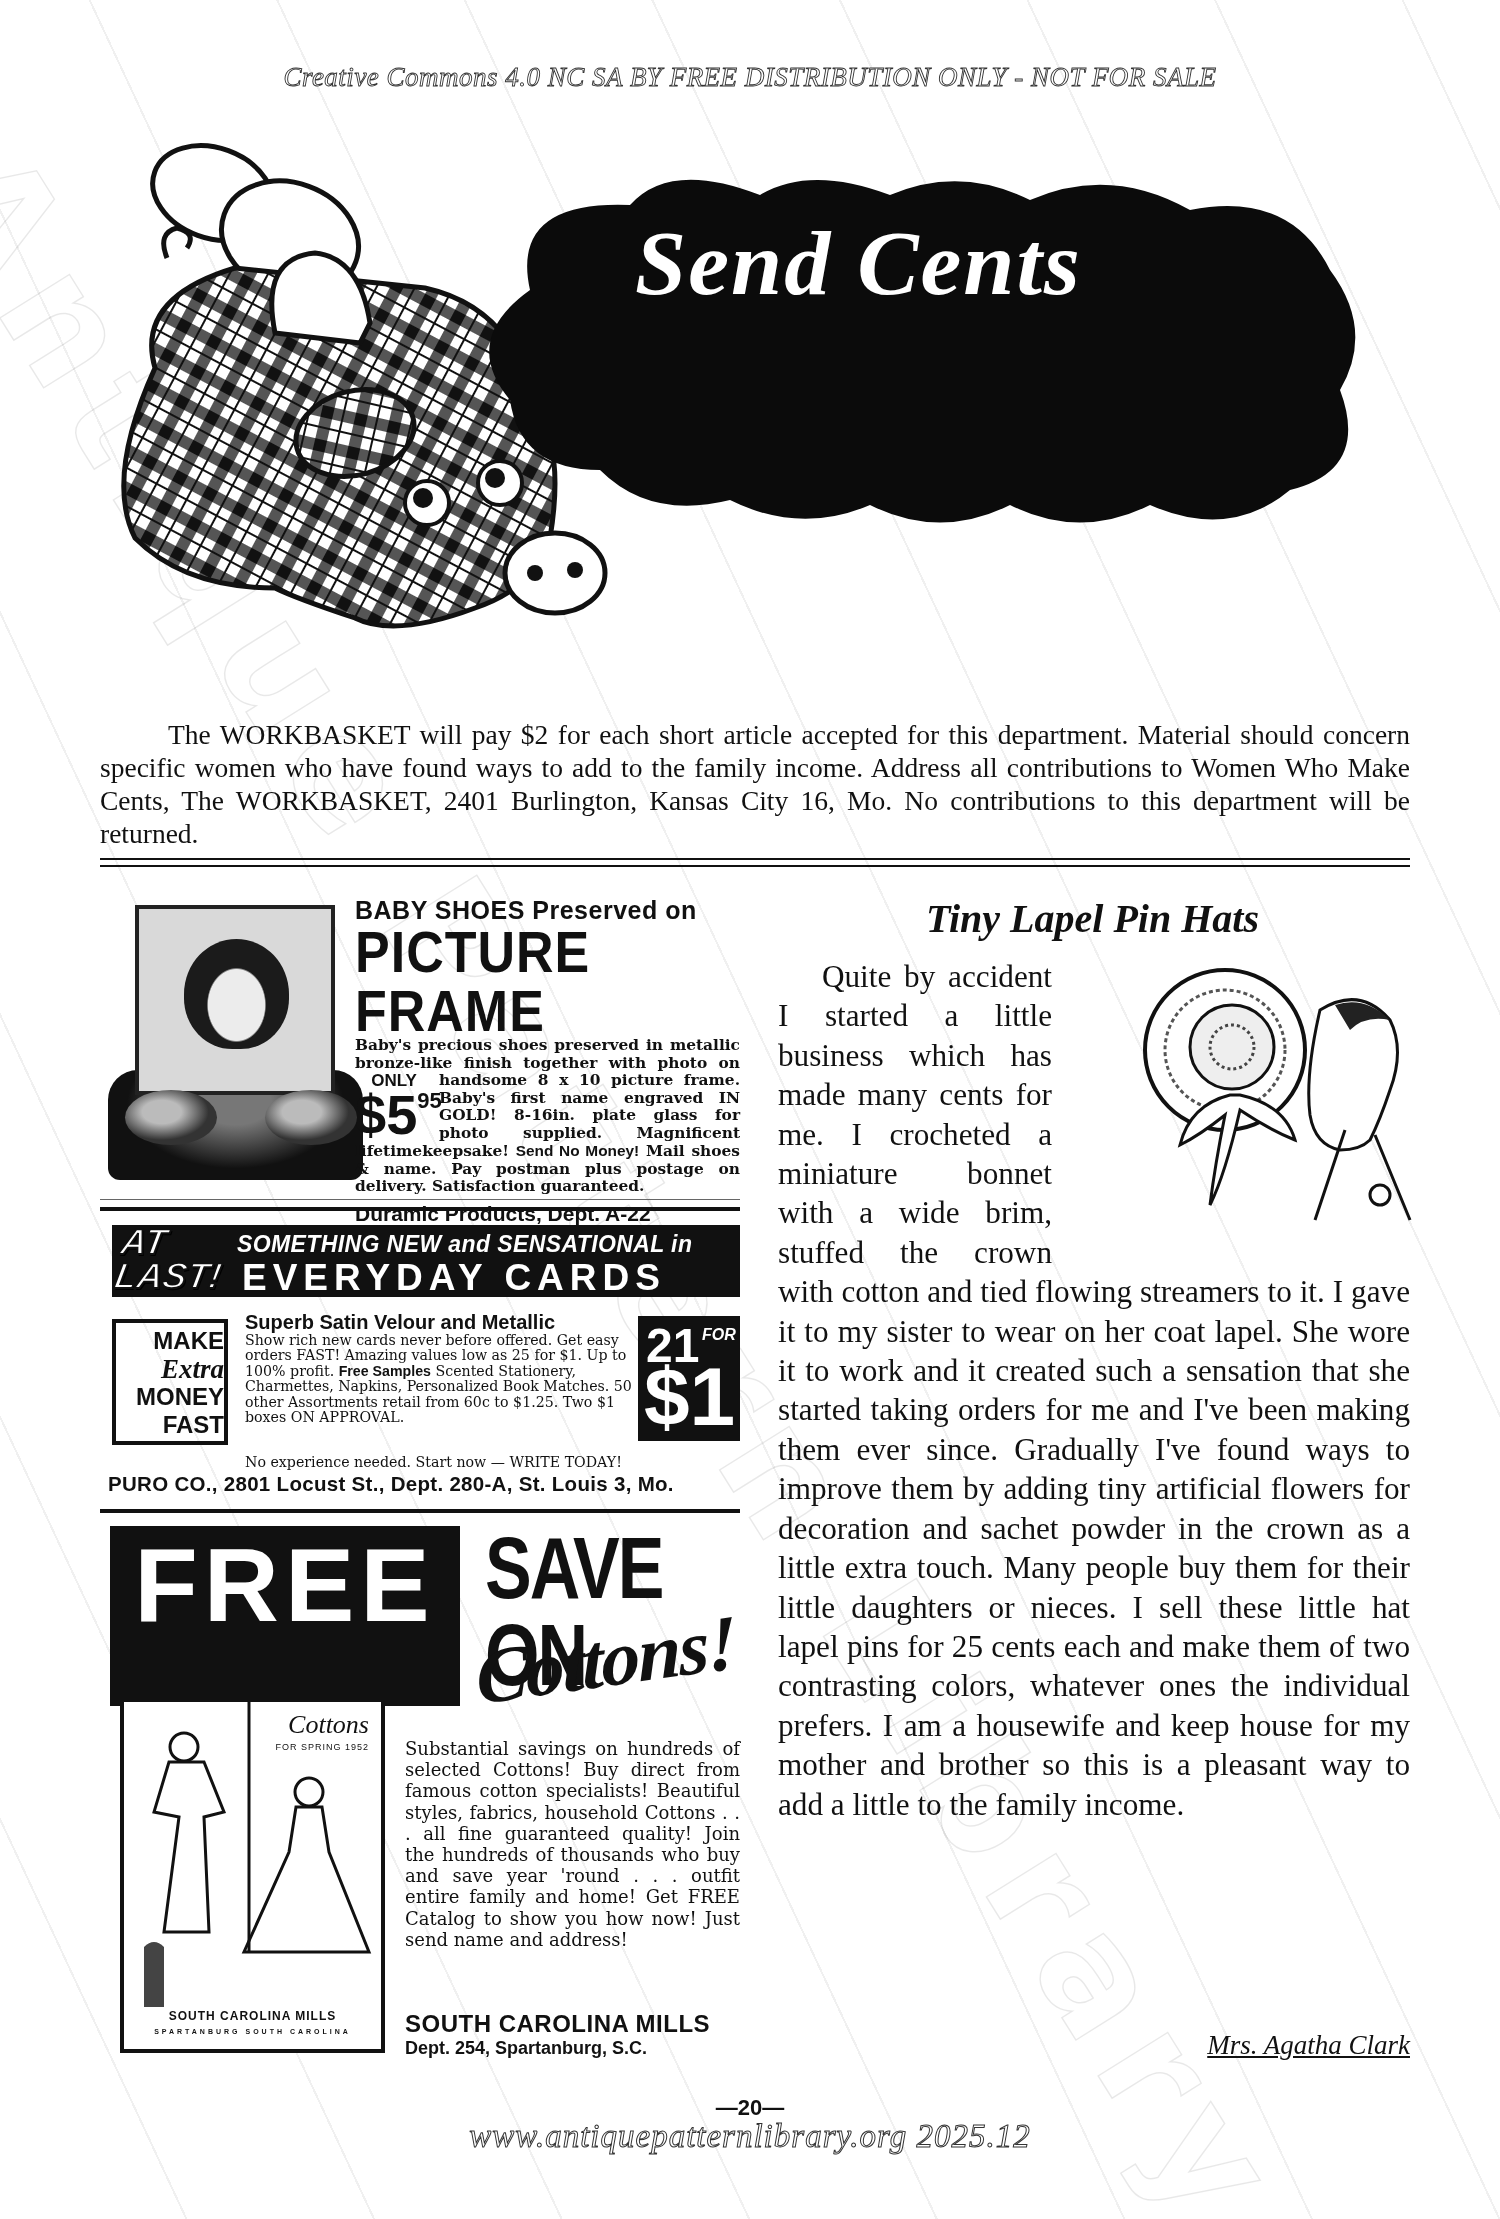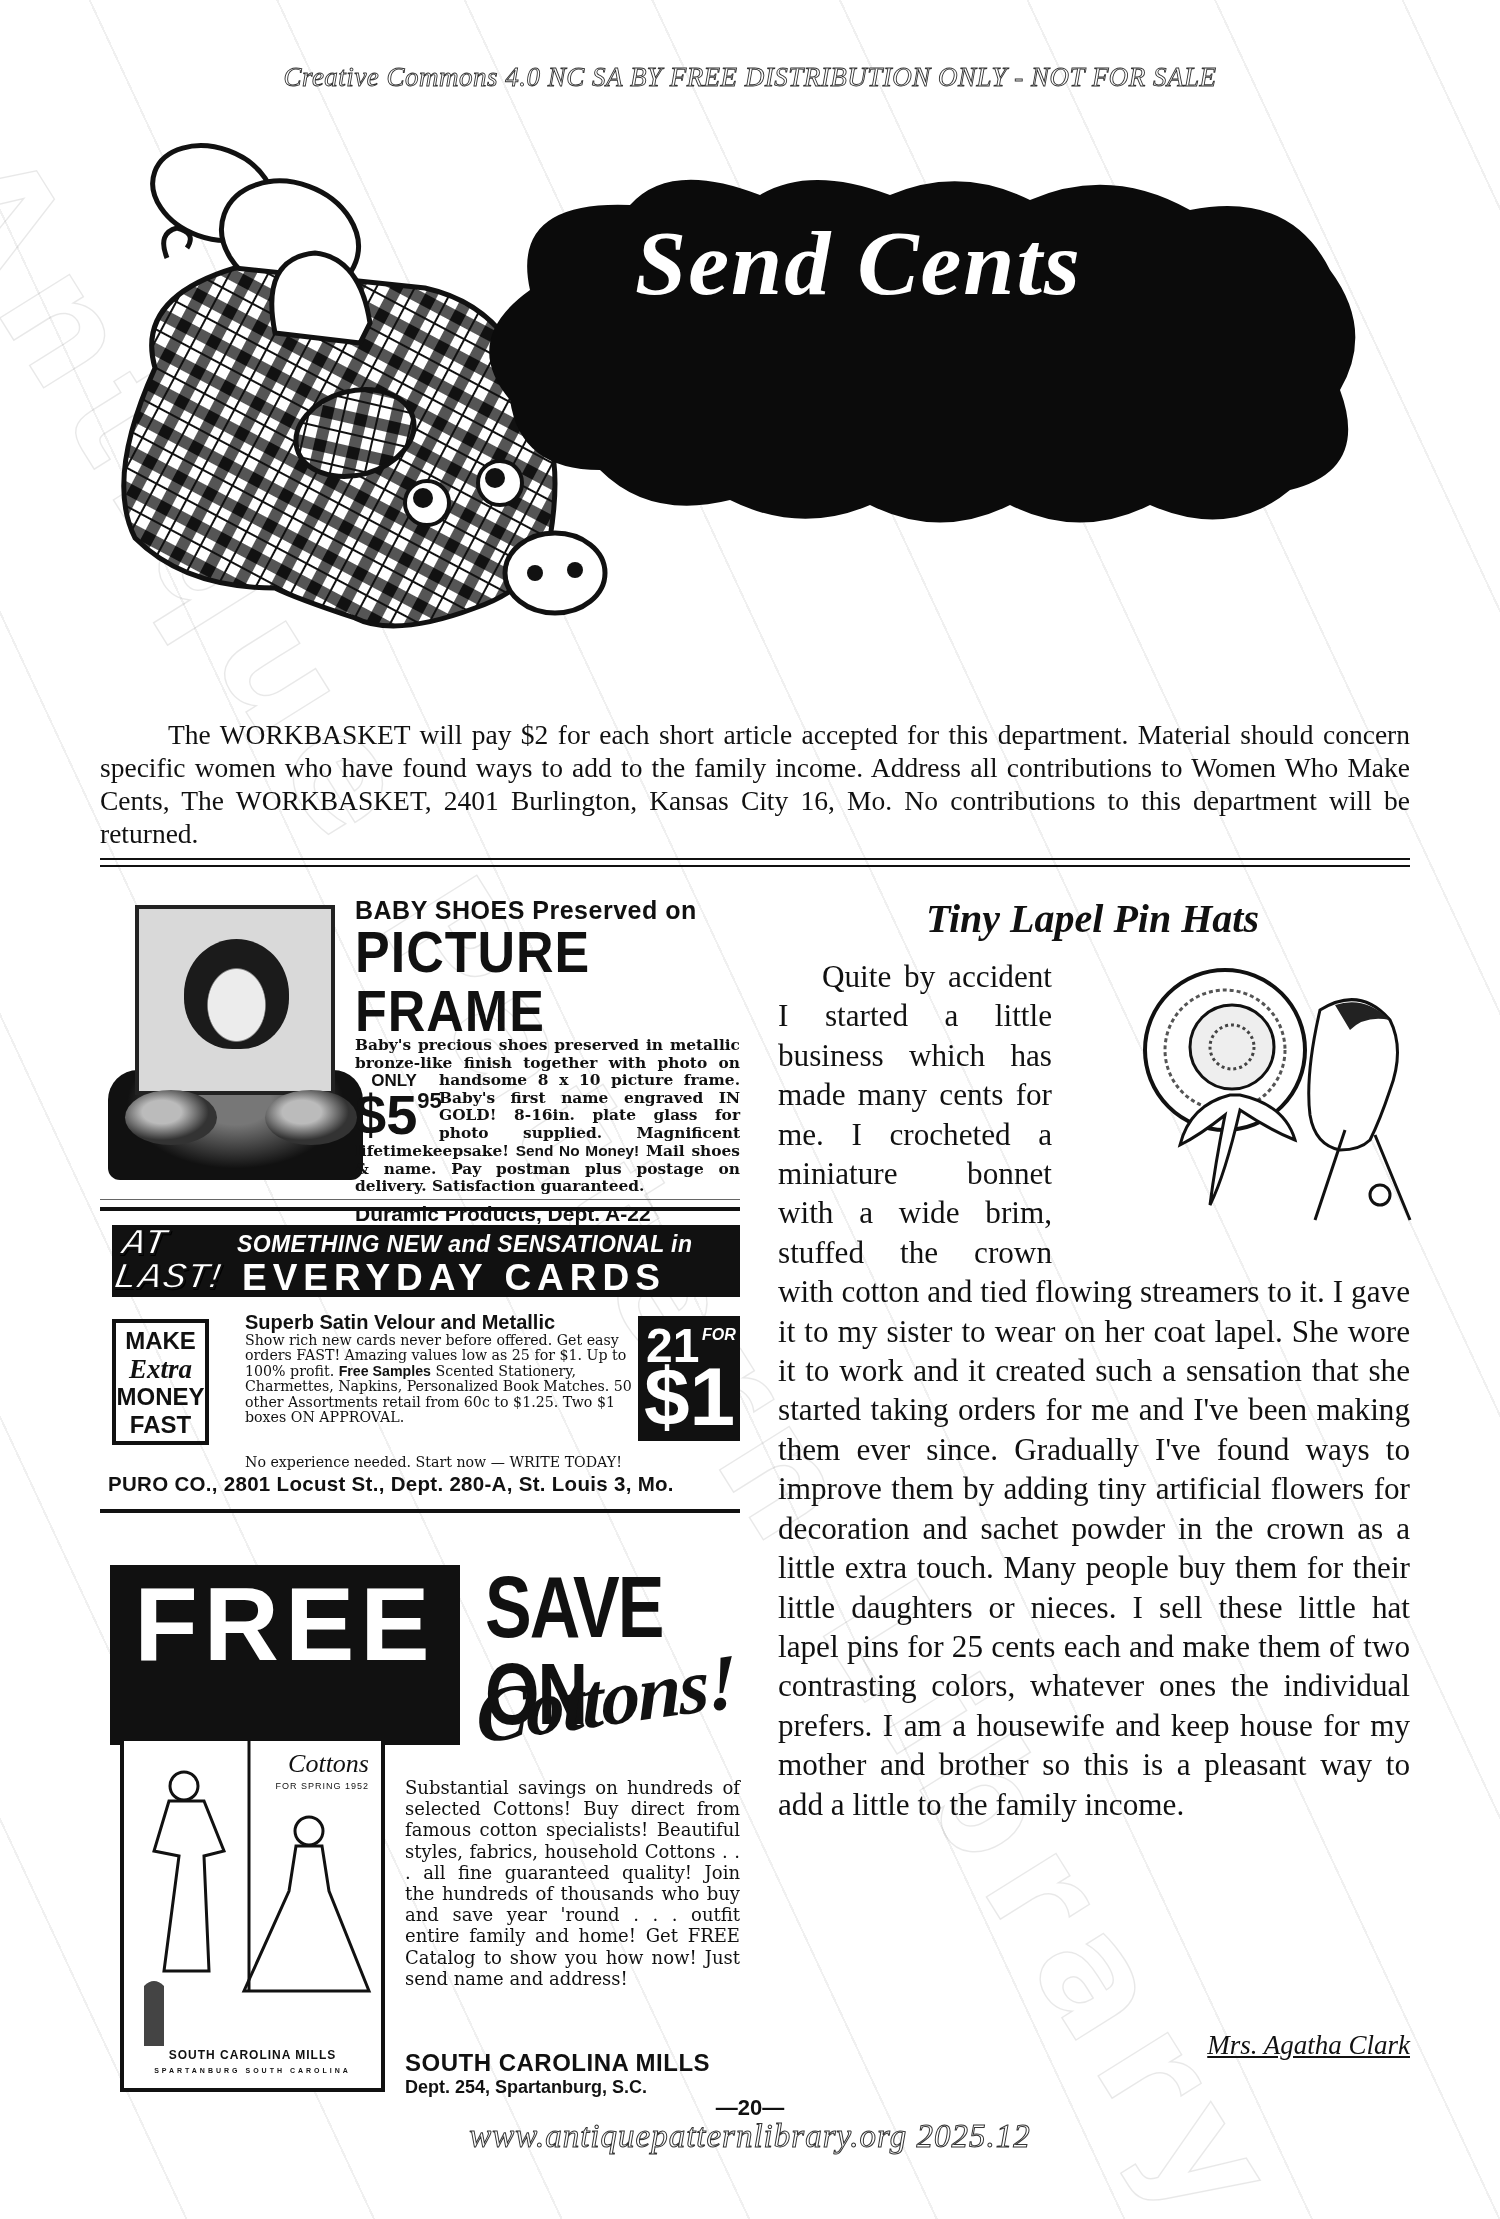--- a/index.html
+++ b/index.html
@@ -74,35 +74,35 @@
   .ad1 .addr { font-size:19px; font-weight:bold; letter-spacing:1.5px; line-height:22px; }
   .thin-rule { left:100px; top:1199px; width:640px; height:1px; background:#666; }
   .thick-rule { left:100px; top:1207px; width:640px; height:4px; background:#111; }
 
   .ad2 { left:100px; top:1217px; width:640px; height:280px; }
   .ad2-banner { position:absolute; left:12px; top:8px; width:628px; height:72px; background:#111; }
   .atlast { position:absolute; left:6px; top:0; width:120px; color:#fff; font-style:italic; font-weight:bold;
     font-size:36px; line-height:34px; transform:skewX(-10deg); -webkit-text-stroke:2px #111; text-shadow:2px 2px 0 #000; }
   .ad2-sub { position:absolute; left:125px; top:6px; width:500px; color:#fff; font-style:italic; font-weight:bold; font-size:23px; letter-spacing:0.4px; }
   .ad2-main { position:absolute; left:130px; top:34px; width:495px; color:#fff; font-weight:bold; font-size:37px; letter-spacing:6px; line-height:38px; }
-  .make-box { position:absolute; left:12px; top:102px; width:97px; height:126px; border:4px solid #111; box-sizing:border-box;
-    text-align:center; font-weight:bold; font-size:24px; line-height:28px; padding-top:4px; }
+  .make-box { position:absolute; left:12px; top:102px; width:116px; height:126px; border:4px solid #111; box-sizing:border-box;
+    text-align:right; font-weight:bold; font-size:24px; line-height:28px; padding-top:4px; }
   .make-box .script { font-family:"Liberation Serif", serif; font-style:italic; font-size:27px; }
   .ad2-text { position:absolute; left:145px; top:94px; width:390px; }
   .ad2-text .lead { font-weight:bold; font-size:20px; line-height:22px; }
   .ad2-text .body { font-family:"DejaVu Serif", serif; font-size:14.2px; line-height:15.4px; }
   .ad2-long { position:absolute; left:145px; top:259px; width:495px; font-family:"DejaVu Serif", serif; font-size:14.2px; }
   .price-box { position:absolute; left:538px; top:99px; width:102px; height:125px; background:#111; color:#fff; font-weight:bold; }
   .price-box .n { position:absolute; left:8px; top:2px; font-size:48px; }
   .price-box .for { position:absolute; left:64px; top:10px; font-size:16px; font-style:italic; }
   .price-box .d { position:absolute; left:6px; top:40px; font-size:82px; line-height:82px; }
   .ad2-footer { position:absolute; left:8px; top:255px; width:632px; font-weight:bold; font-size:20.5px; letter-spacing:0.3px; }
   .rule3 { left:100px; top:1509px; width:640px; height:4px; background:#111; }
 
-  .ad3 { left:100px; top:1520px; width:640px; height:540px;margin-top:39px; }
+  .ad3 { left:100px; top:1520px; width:640px; height:540px; }
   .free-box { position:absolute; left:10px; top:6px; width:350px; height:180px; background:#111; color:#fff; text-align:center; font-weight:bold; }
   .free-box .free { display:block; font-size:104px; line-height:110px; letter-spacing:6px; margin-top:4px; }
   .free-box .cat { display:block; font-size:37px; letter-spacing:6px; line-height:44px; }
   .saveon { position:absolute; left:385px; top:4px; font-weight:bold; font-size:70px; letter-spacing:-2px; transform:scaleY(1.25); transform-origin:top left; line-height:70px; }
   .cottons { position:absolute; left:375px; top:95px; font-family:"Liberation Serif", serif; font-style:italic; font-weight:bold; font-size:78px; transform:rotate(-8deg) skewX(-6deg); letter-spacing:-2px; }
   .catalog-img { position:absolute; left:20px; top:178px; width:265px; height:355px; border:4px solid #111; box-sizing:border-box; background:#fff; }
   .catalog-img .ct { position:absolute; right:12px; top:8px; font-family:"Liberation Serif", serif; font-style:italic; font-size:26px; }
   .catalog-img .ct2 { position:absolute; right:12px; top:40px; font-size:9px; font-weight:normal; letter-spacing:1px; }
   .catalog-img .brand { position:absolute; left:0; width:100%; bottom:26px; text-align:center; font-weight:bold; font-size:12px; letter-spacing:1px; }
   .catalog-img .brand2 { position:absolute; left:0; width:100%; bottom:14px; text-align:center; font-size:7px; letter-spacing:3px; font-weight:bold; }

